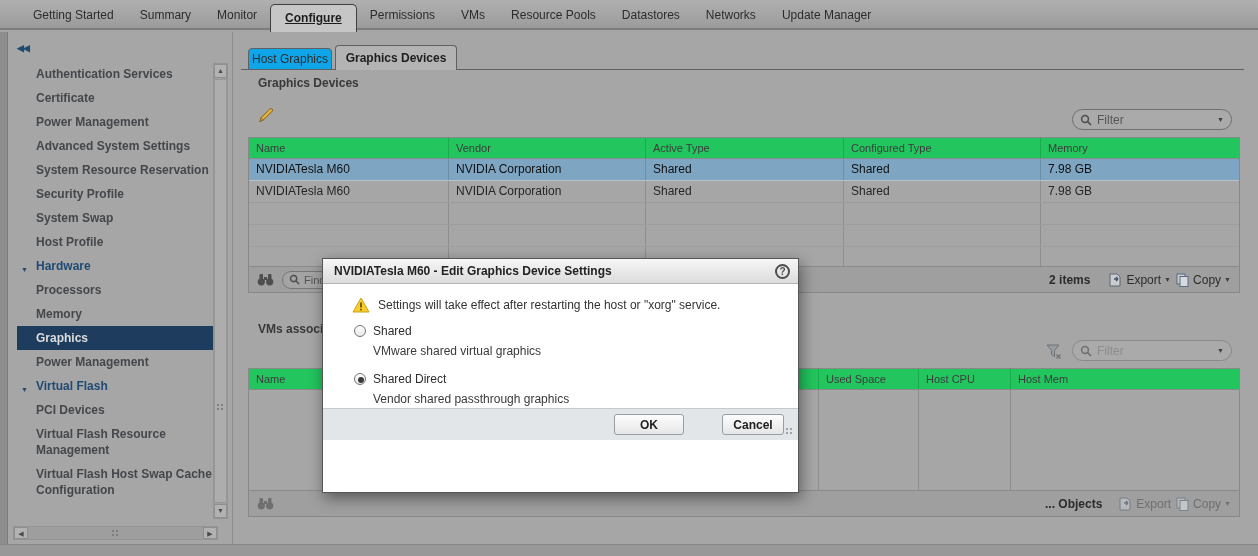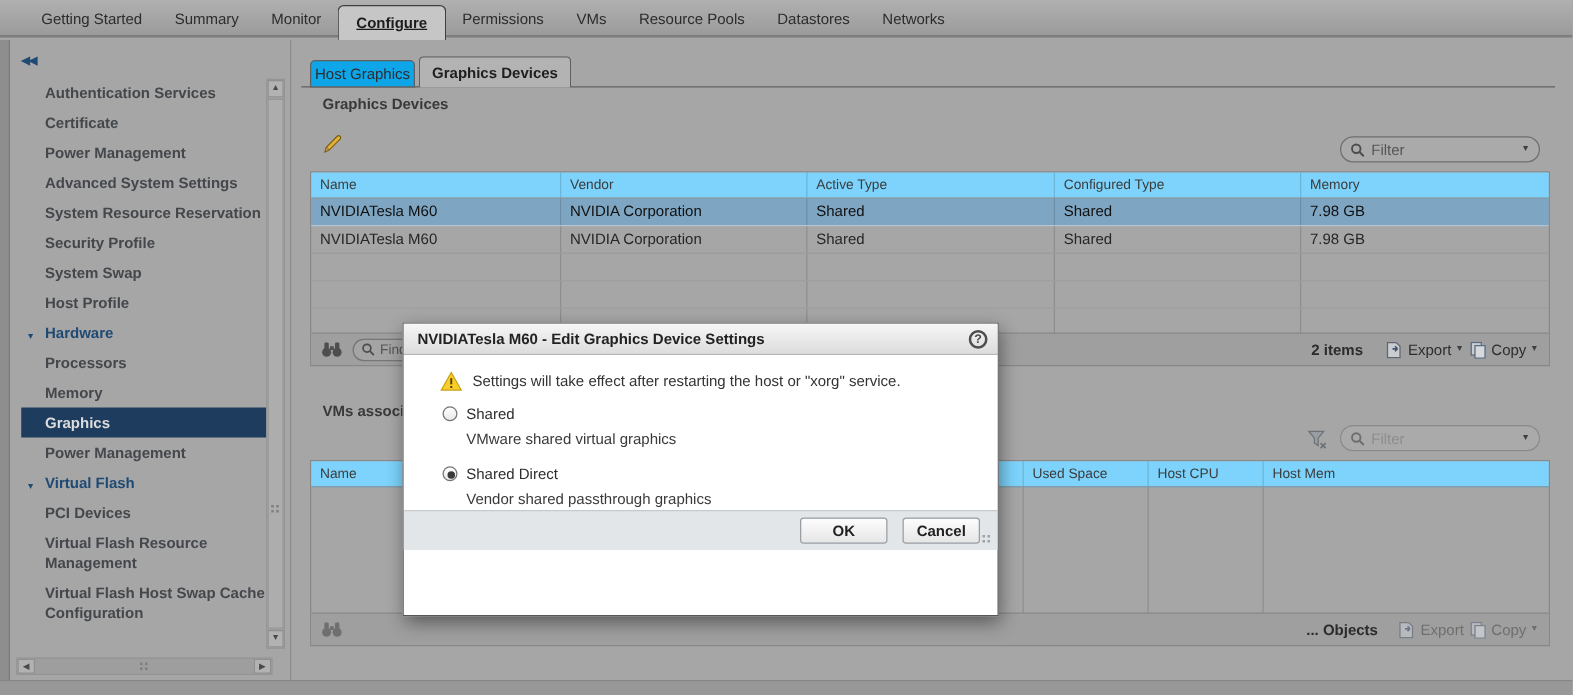--- a/index.html
+++ b/index.html
@@ -54,21 +54,21 @@
   .filter-pill.f1 input::placeholder { color:#565656; }
   .filter-pill.f2 input::placeholder { color:#8d8d8d; }
   .dd-arrow { font-size:7px; color:#3f3f3f; margin-left:4px; cursor:pointer; }
   .funnel-btn { left:804px; top:311px; width:18px; height:18px; }
 
   
   .dtable { position:absolute; left:7px; width:992px; border:1px solid #888888; }
   .dtable.t-devices { top:105px; }
   .dtable.t-vms { top:336px; }
   .trow { display:flex; }
-  .thead { height:21px; background:#7dd3fc; border-bottom:1px solid #8a8a8a; }
+  .thead { height:21px; background:#22c55e; border-bottom:1px solid #8a8a8a; }
   .thead .tcell { font-size:11px; color:#3c3c3c; line-height:20px; }
   .tcell { padding-left:7px; border-right:1px solid rgba(0,0,0,0.14); overflow:hidden; white-space:nowrap; }
   .tcell:last-child { border-right:none; }
   .c1{width:200px;} .c2{width:197px;} .c3{width:198px;} .c4{width:197px;} .c5{flex:1;}
   .v1{width:570px;} .v2{width:100px;} .v3{width:92px;} .v4{flex:1;}
   .drow { height:22px; line-height:21px; color:#262626; border-bottom:1px solid #9b9b9b; cursor:pointer; }
   .drow.selected { background:#7ea6c3; color:#101010; border-bottom:1px solid #b6c3cd; }
   .erow { height:22px; border-bottom:1px solid #9e9e9e; }
   .erow.last { height:19px; border-bottom:none; }
   .erow .tcell { height:100%; }
@@ -97,21 +97,21 @@
   .help-circle { width:15px; height:15px; border:2px solid #4e4e4e; border-radius:50%; font-size:10px; font-weight:bold; color:#4e4e4e; line-height:11px; text-align:center; cursor:pointer; }
   .modal-body { position:relative; height:124px; background:#ffffff; }
   .warn-row { position:absolute; left:29px; top:13px; display:flex; align-items:center; color:#333333; }
   .warn-row svg { margin-right:8px; }
   .opt { position:absolute; left:31px; display:flex; align-items:center; cursor:pointer; }
   .opt .radio { width:12px; height:12px; border:1px solid #757575; border-radius:50%; background:linear-gradient(#ffffff,#e9e9e9); position:relative; margin-right:7px; flex:none; }
   .opt .radio.on::after { content:""; position:absolute; left:3px; top:3px; width:6px; height:6px; border-radius:50%; background:#3a3a3a; }
   .opt .olabel { color:#2d2d2d; }
   .opt-desc { position:absolute; left:50px; color:#3a3a3a; }
   .o1 { top:40px; } .d1 { top:60px; } .o2 { top:88px; } .d2 { top:108px;text-align:right; }
-  .modal-footer { height:32px; background:#e3e6e9; border-top:1px solid #c7cacd; display:flex; align-items:center; justify-content:flex-end; padding-right:14px; position:relative; }
+  .modal-footer { height:32px; background:#e3e6e9; border-top:1px solid #c7cacd; display:flex; align-items:center; justify-content:flex-end; padding-right:14px; position:relative;gap:26px; }
   .btn { height:21px; border:1px solid #989ea4; border-radius:3px; background:linear-gradient(#fdfdfd,#e6e6e6); color:#222222; font-family:inherit; font-size:12px; font-weight:bold; cursor:pointer; }
   .btn-ok { width:70px; margin-right:12px; }
   .btn-cancel { width:62px; }
   .modal-grip { position:absolute; right:3px; bottom:3px; width:9px; height:9px; }
   .modal-grip .dotgrip { background:#9aa3ab; box-shadow:4px 0 #9aa3ab, 0 4px #9aa3ab, 4px 4px #9aa3ab; }
 </style>
 </head>
 <body>
 
 <div class="screen">
@@ -119,20 +119,21 @@
   <div class="topbar">
     <div class="top-tab">Getting Started</div>
     <div class="top-tab">Summary</div>
     <div class="top-tab">Monitor</div>
     <div class="top-tab active">Configure</div>
     <div class="top-tab">Permissions</div>
     <div class="top-tab">VMs</div>
     <div class="top-tab">Resource Pools</div>
     <div class="top-tab">Datastores</div>
     <div class="top-tab">Networks</div>
+    <div class="top-tab">Update Manager</div>
   </div>
 
   <div class="left-strip"></div>
 
   <div class="sidebar">
     <div class="collapse-btn">◀◀</div>
     <div class="nav">
       <div class="nav-item">Authentication Services</div>
       <div class="nav-item">Certificate</div>
       <div class="nav-item">Power Management</div>

